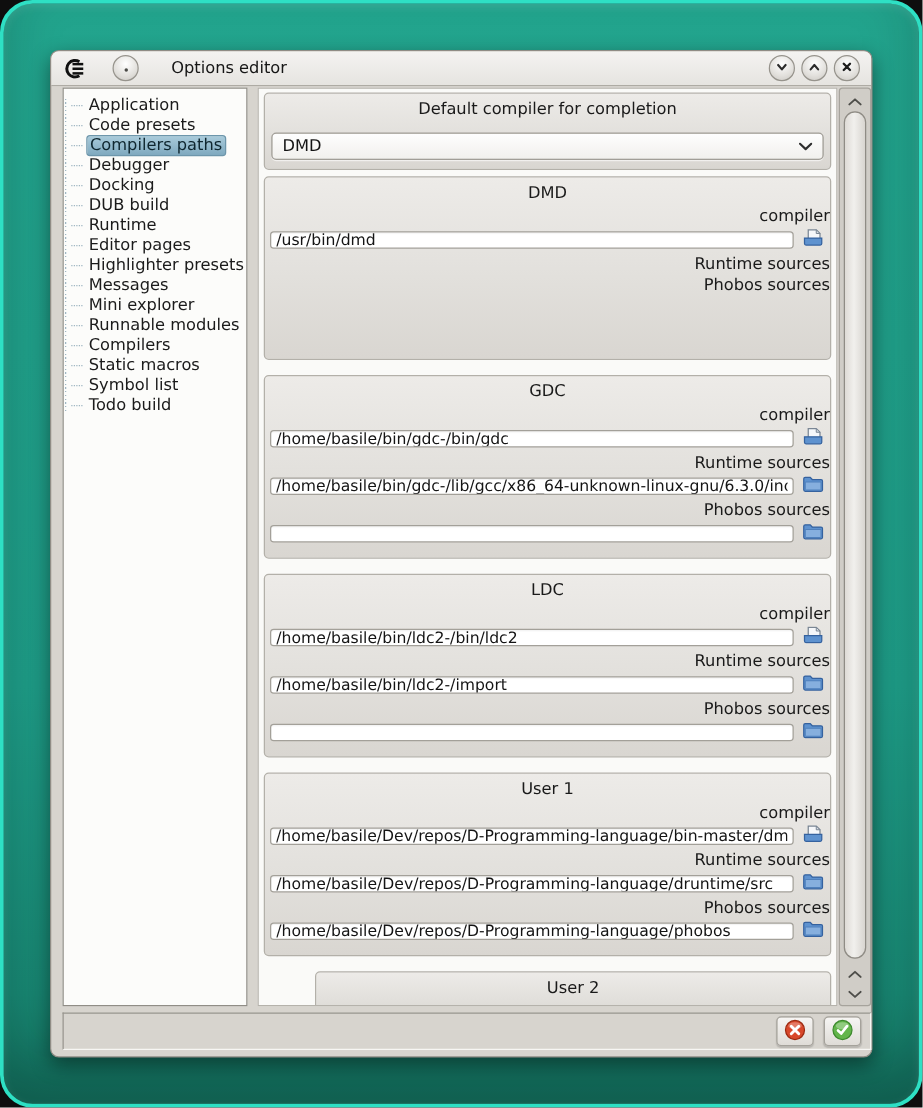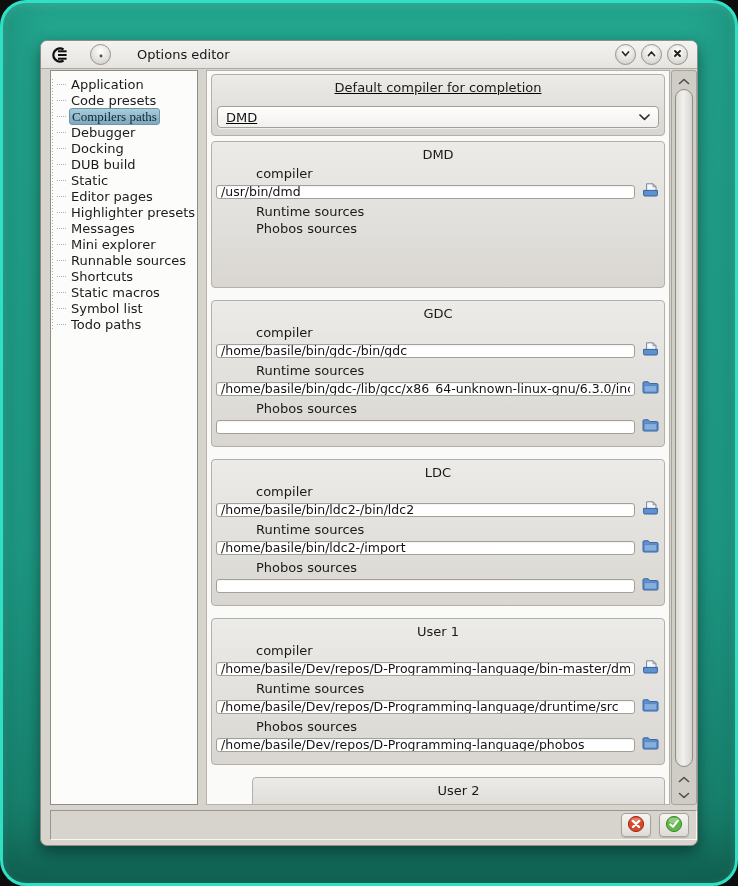--- a/index.html
+++ b/index.html
@@ -45,38 +45,38 @@
   .tree{list-style:none;margin:0;padding:5px 0 0 6px;position:relative;}
   .tree::before{ 
     content:"";position:absolute;left:1px;top:8px;width:1px;height:250px;
     background:repeating-linear-gradient(#9FB6C2 0 1px,transparent 1px 3px);
   }
   .tree-item{height:16px;display:flex;align-items:center;font-size:13px;color:#1B1B1B;cursor:default;}
   .stub{width:9px;height:0;border-top:1px dotted #9FB6C2;margin-right:2px;flex:none;}
   .lbl{padding:0 3px;line-height:15px;border-radius:3px;white-space:nowrap;}
   .lbl.sel{
     background:linear-gradient(#A9CBDB,#7FA9BF);
-    border:1px solid #6D96AB;padding:0 2px;margin-left:1px;color:#0F2730;font-family:Liberation Serif, serif;
+    border:1px solid #6D96AB;padding:0 2px;margin-left:1px;color:#0F2730;
   }
   .splitter{position:absolute;left:157px;top:29px;width:9px;height:735px;cursor:col-resize;}
   
   .scrollbox{
     position:absolute;left:165px;top:29px;width:464px;height:735px;box-sizing:border-box;
     background:#FAFAF8;border:1px solid #B5B2AB;overflow:hidden;padding:3px 2px;
   }
   .group{
     box-sizing:border-box;border:1px solid #B3B0A9;border-radius:4px;
     background:linear-gradient(#EDEBE8,#E2E0DC 55%,#D9D6D1);
     margin:0 2px 12px 2px;overflow:hidden;
   }
-  .group.top{height:62px;margin-bottom:5px;text-decoration:underline;}
+  .group.top{height:62px;margin-bottom:5px;}
   .cgroup{height:147px;}
   .partial{height:40px;margin-bottom:0;margin-left:43px;}
   .gtitle{text-align:center;font-size:13px;color:#1A1A1A;padding-top:5px;height:17px;box-sizing:content-box;}
-  .flabel{text-align:left;font-size:13px;color:#1A1A1A;height:15px;margin-top:2px;margin-left:44px;}
+  .flabel{text-align:right;font-size:13px;color:#1A1A1A;height:15px;margin-top:2px;}
   .frow{display:flex;align-items:center;gap:5px;padding:1px 3px 1px 4px;height:21px;box-sizing:border-box;}
   .path-input{
     flex:1;min-width:0;height:14px;box-sizing:border-box;
     border:1px solid #A3A099;border-radius:3px;background:#FFFFFF;
     font:12.5px "DejaVu Sans","Liberation Sans",sans-serif;color:#141414;
     padding:0 4px;box-shadow:inset 0 1px 1px rgba(0,0,0,.05);
   }
   .icon-btn{
     width:21px;height:19px;flex:none;border:none;background:transparent;padding:0;
     display:flex;align-items:center;justify-content:center;cursor:pointer;
@@ -188,57 +188,57 @@
         <li class="tree-item">
           <span class="stub"></span>
           <span class="lbl">Docking</span>
         </li>
         <li class="tree-item">
           <span class="stub"></span>
           <span class="lbl">DUB build</span>
         </li>
         <li class="tree-item">
           <span class="stub"></span>
-          <span class="lbl">Static</span>
+          <span class="lbl">Runtime</span>
         </li>
         <li class="tree-item">
           <span class="stub"></span>
           <span class="lbl">Editor pages</span>
         </li>
         <li class="tree-item">
           <span class="stub"></span>
           <span class="lbl">Highlighter presets</span>
         </li>
         <li class="tree-item">
           <span class="stub"></span>
           <span class="lbl">Messages</span>
         </li>
         <li class="tree-item">
           <span class="stub"></span>
           <span class="lbl">Mini explorer</span>
         </li>
         <li class="tree-item">
           <span class="stub"></span>
-          <span class="lbl">Runnable sources</span>
-        </li>
-        <li class="tree-item">
-          <span class="stub"></span>
-          <span class="lbl">Shortcuts</span>
+          <span class="lbl">Runnable modules</span>
+        </li>
+        <li class="tree-item">
+          <span class="stub"></span>
+          <span class="lbl">Compilers</span>
         </li>
         <li class="tree-item">
           <span class="stub"></span>
           <span class="lbl">Static macros</span>
         </li>
         <li class="tree-item">
           <span class="stub"></span>
           <span class="lbl">Symbol list</span>
         </li>
         <li class="tree-item">
           <span class="stub"></span>
-          <span class="lbl">Todo paths</span>
+          <span class="lbl">Todo build</span>
         </li>
       </ul>
   </div>
 
   <div class="splitter"></div>
 
   <div class="scrollbox">
     <section class="group top">
       <div class="gtitle">Default compiler for completion</div>
       <div class="combo">

